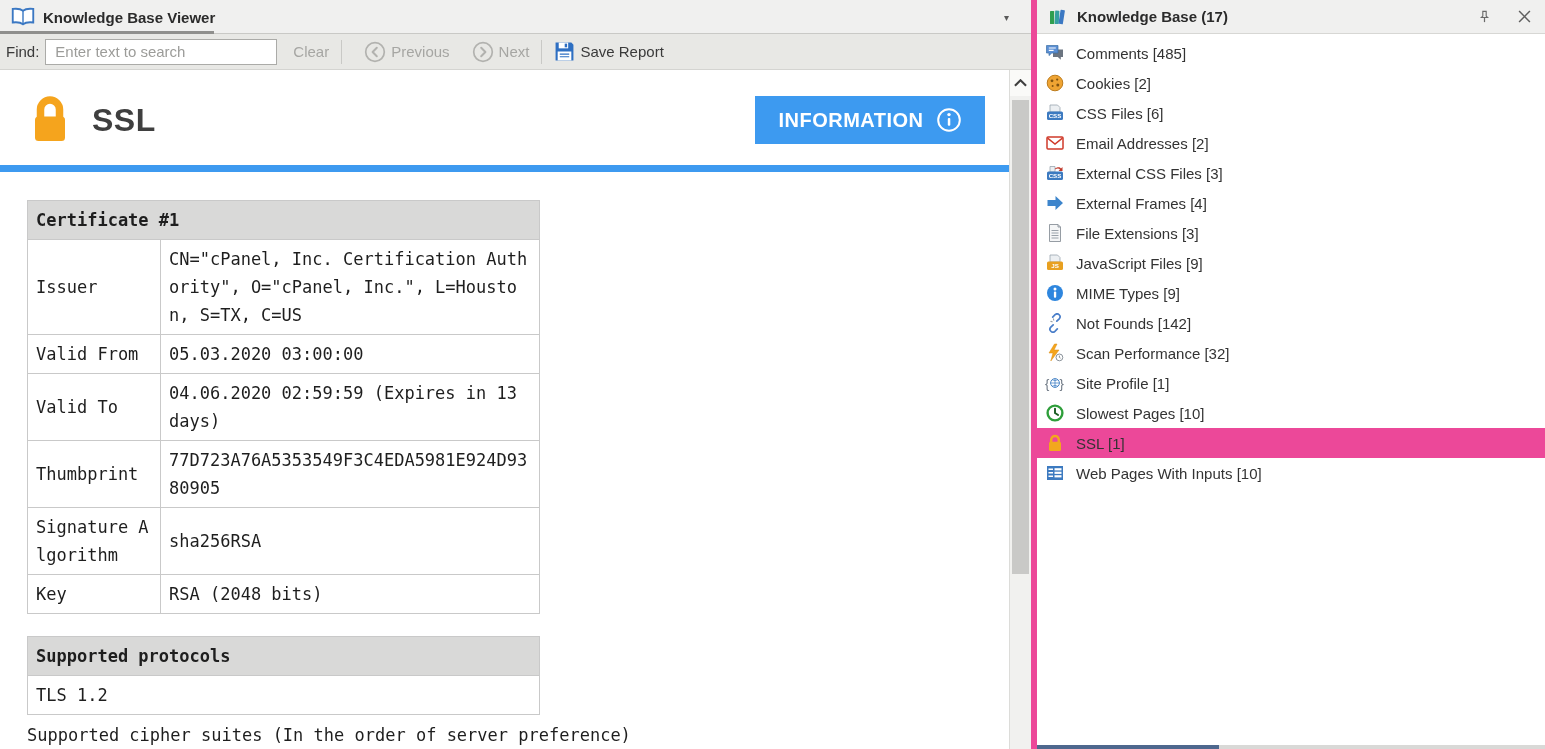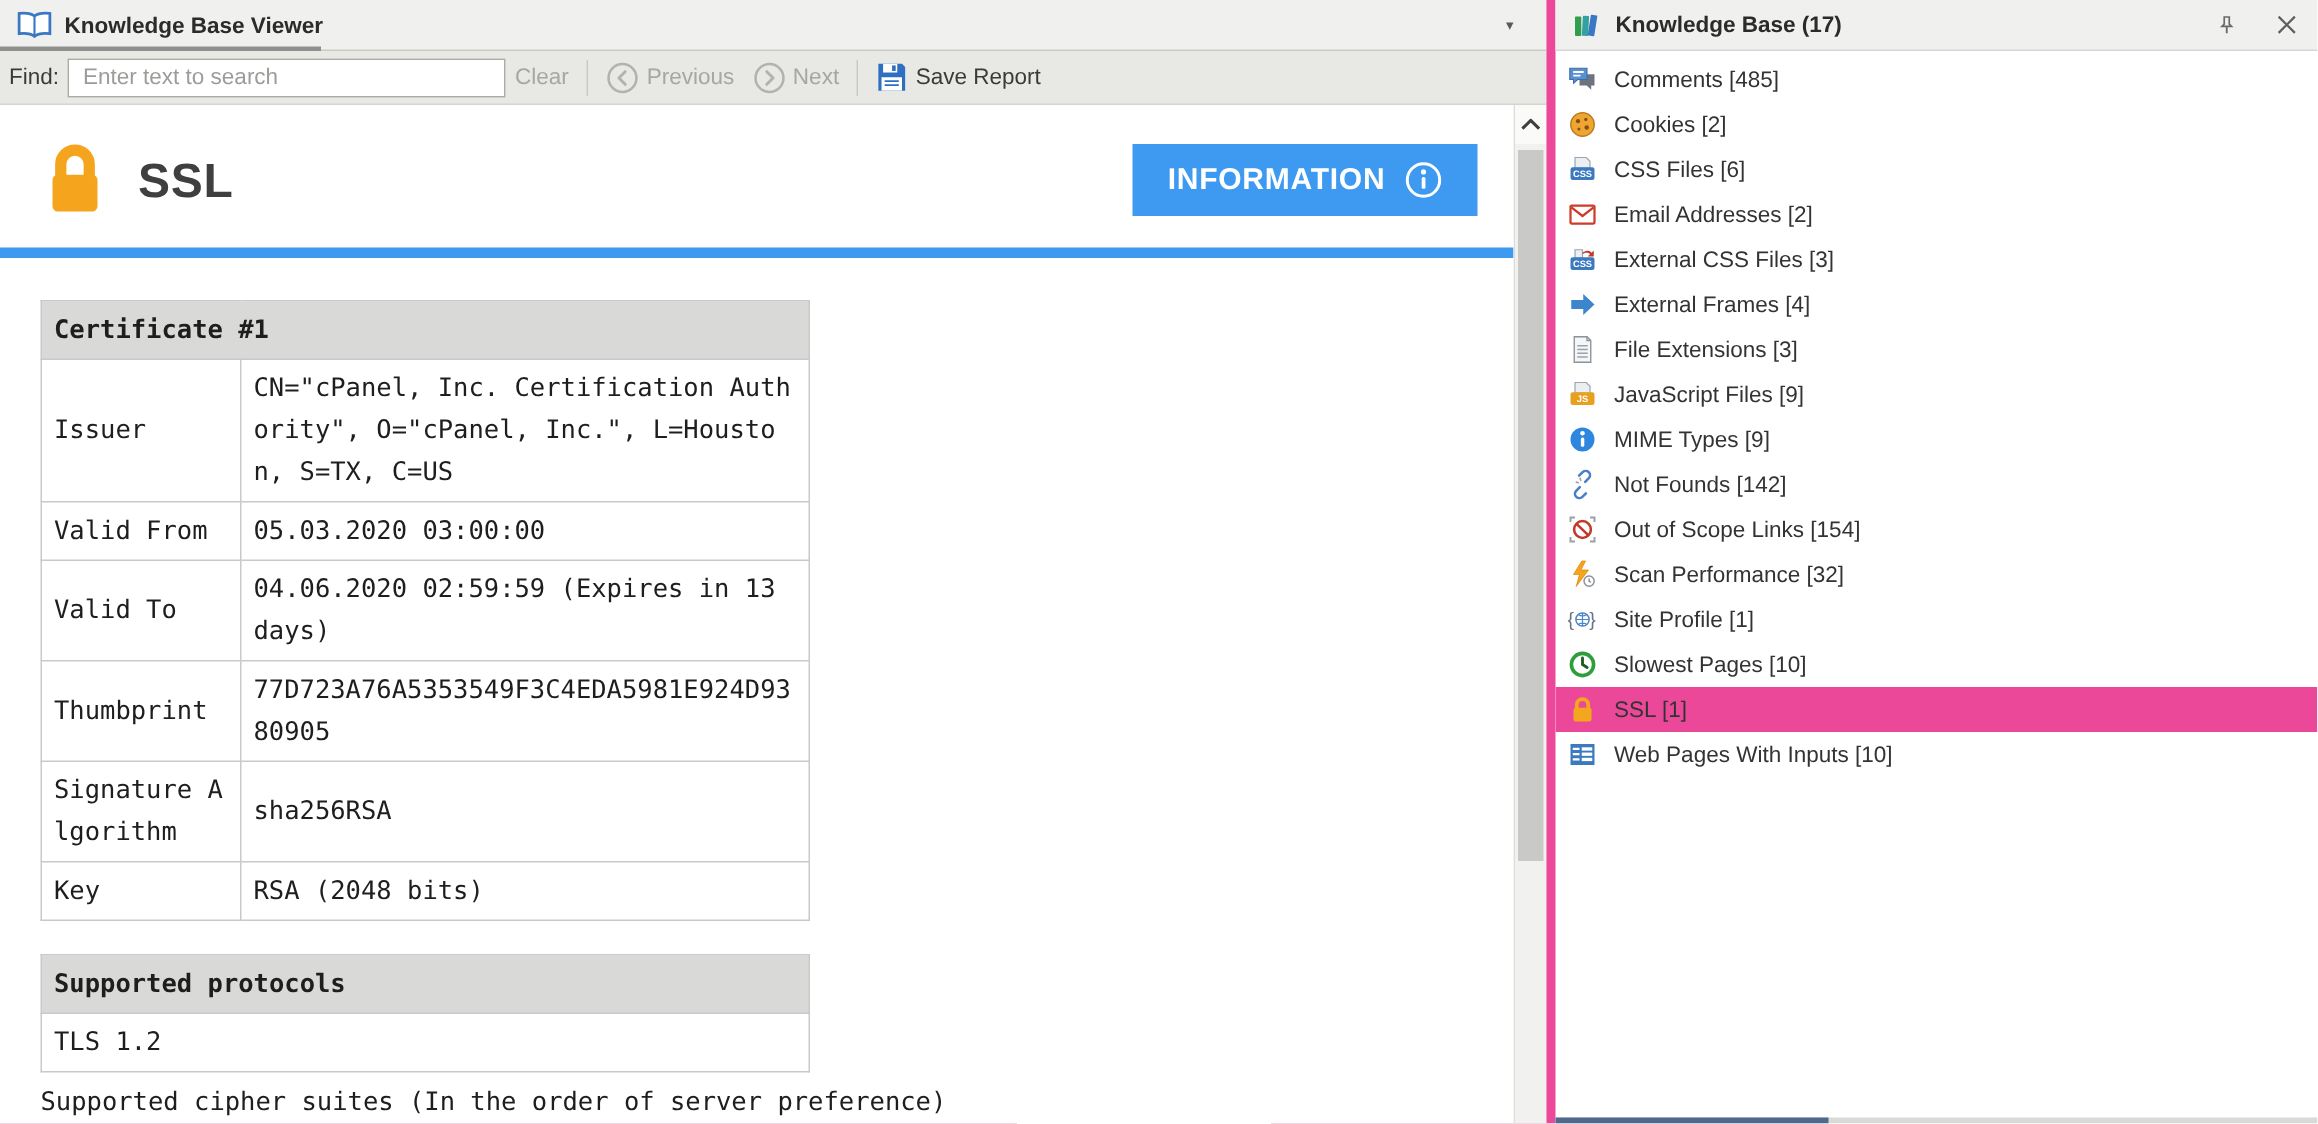--- a/index.html
+++ b/index.html
@@ -12,24 +12,24 @@
 
   .titlebar { position:relative; height:34px; background:#f0f0ef; display:flex; align-items:center; padding-left:11px; flex:0 0 34px; }
   .titlebar .full-line { position:absolute; left:0; right:0; bottom:0; height:1px; background:#c9c9c6; }
   .titlebar .tab-underline { position:absolute; left:0; bottom:0; width:214px; height:3px; background:#8f8f8d; }
   .titlebar .title { font-weight:bold; font-size:15px; color:#2b2b2b; margin-left:8px; }
   .titlebar .spacer { flex:1; }
   .titlebar .caret { color:#5a5a5a; font-size:10px; margin-right:22px; cursor:default; }
 
   .toolbar { height:36px; background:#e8e8e5; border-bottom:1px solid #d4d4d1; display:flex; align-items:center; padding-left:6px; flex:0 0 36px; }
   .toolbar .find-label { font-size:15px; color:#3a3a3a; margin-right:6px; }
-  .toolbar input { width:292px; height:26px; border:1px solid #ababa8; background:#fff; font-size:15px; padding:0 9px; color:#333; font-family:"Liberation Sans",sans-serif; outline:none; }
+  .toolbar input { width:232px; height:26px; border:1px solid #ababa8; background:#fff; font-size:15px; padding:0 9px; color:#333; font-family:"Liberation Sans",sans-serif; outline:none; }
   .toolbar input::placeholder { color:#9c9c99; }
   .toolbar .tb-btn { display:flex; align-items:center; font-size:15px; gap:5px; padding:0 6px; height:30px; cursor:default; }
-  .toolbar .disabled { color:#a6a6a3; }
+  .toolbar .disabled { color:#a6a6a3;margin-left:10px; }
   .toolbar .sep { width:1px; height:24px; background:#c9c9c6; margin:0 6px; }
   .toolbar .save { color:#3a3a3a; cursor:pointer; }
 
   .content-row { flex:1; display:flex; overflow:hidden; background:#fff; }
   .content { width:1009px; overflow:hidden; position:relative; background:#fff; }
 
   .page-header { display:flex; align-items:center; padding:25px 24px 20px 28px; }
   .page-title { font-size:32px; font-weight:bold; color:#3f3f3f; margin-left:20px; letter-spacing:0.5px; }
   .ph-spacer { flex:1; }
   .info-btn { width:230px; height:48px; background:#3d9af0; color:#fff; border:none; font-family:"Liberation Sans",sans-serif;
@@ -353,30 +353,20 @@
         <span>
           <svg width="20" height="20" viewBox="0 0 20 20" fill="none" stroke="#4a7ec9" stroke-width="1.7" stroke-linecap="round">
               <path d="M11.8 8.2l2.4-2.4a2.9 2.9 0 00-4.1-4.1L7.7 4.1"></path>
               <path d="M8.2 11.8l-2.4 2.4a2.9 2.9 0 004.1 4.1l2.4-2.4"></path>
               <path d="M7.2 8.8l-1.3-.4M8.8 7.2l-.4-1.3" stroke="#9aa2aa" stroke-width="1.1"></path>
             </svg>
         </span>
         <span class="lbl">Not Founds [142]</span>
       </div>
 
-      <div class="sb-item">
-        <span>
-          <svg width="20" height="20" viewBox="0 0 20 20">
-              <path d="M2 5V2h3M15 2h3v3M18 15v3h-3M5 18H2v-3" stroke="#9aa0a6" fill="none" stroke-width="1.3"></path>
-              <circle cx="10" cy="10" r="5.6" fill="none" stroke="#c0392b" stroke-width="1.7"></circle>
-              <path d="M6.2 6.4l7.6 7.4" stroke="#c0392b" stroke-width="1.7"></path>
-            </svg>
-        </span>
-        <span class="lbl">Out of Scope Links [154]</span>
-      </div>
 
       <div class="sb-item">
         <span>
           <svg width="20" height="20" viewBox="0 0 20 20">
               <path d="M9.5 1L4 10h4l-2.2 8L14 7H9l3-6z" fill="#f5a51c" stroke="#d88a10" stroke-width="0.5"></path>
               <circle cx="14.4" cy="14.4" r="3.4" fill="#fff" stroke="#8a929a" stroke-width="1"></circle>
               <path d="M14.4 12.6v1.8l1.2.8" stroke="#8a929a" fill="none" stroke-width="1"></path>
             </svg>
         </span>
         <span class="lbl">Scan Performance [32]</span>

